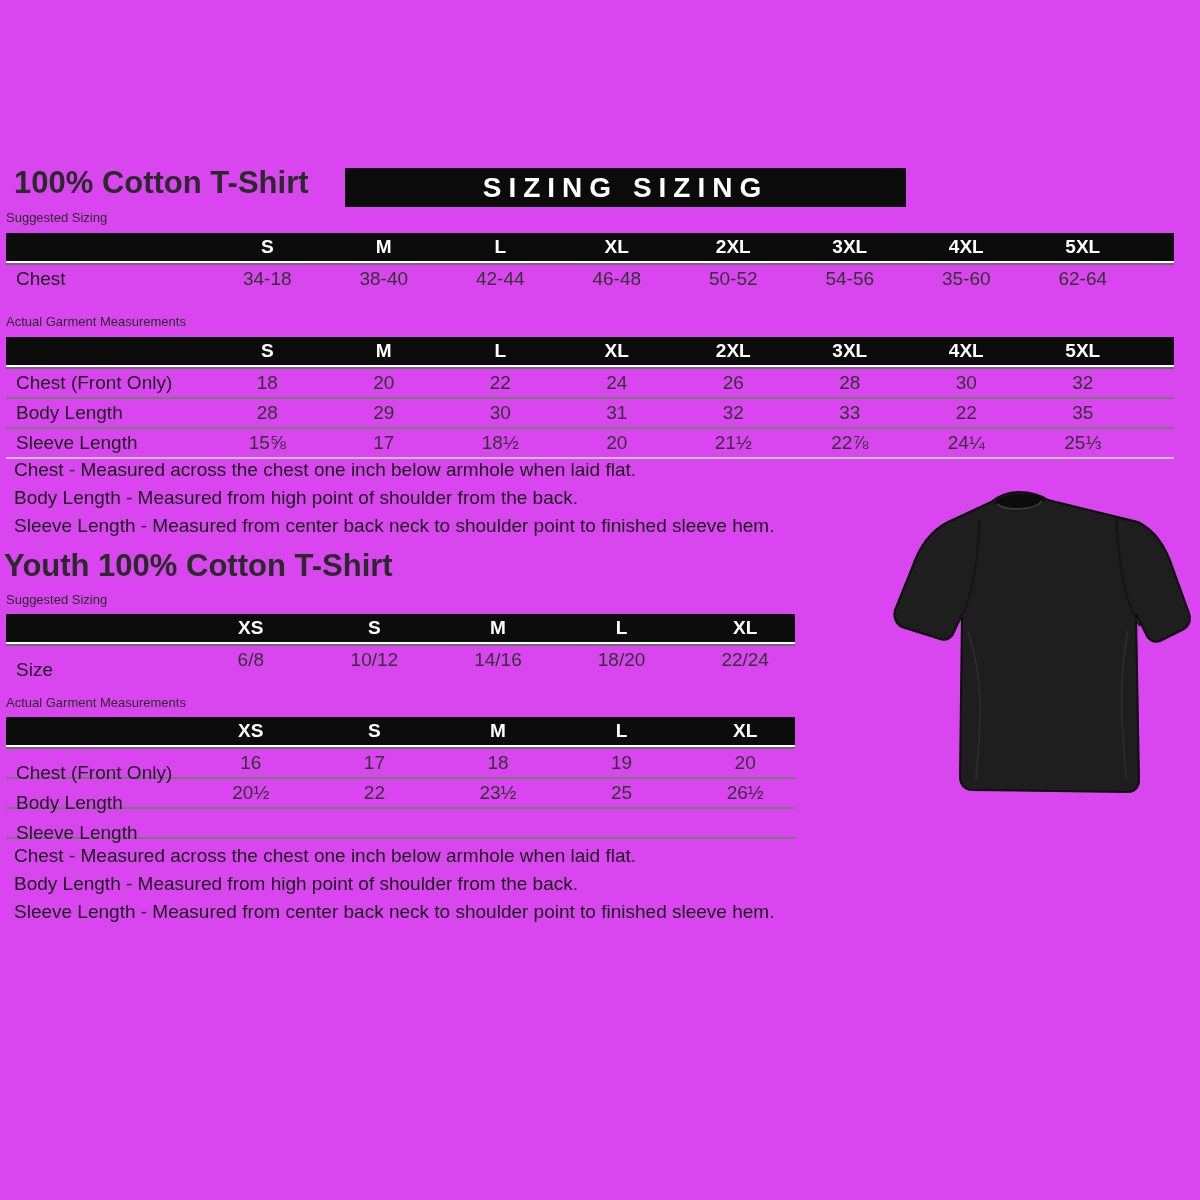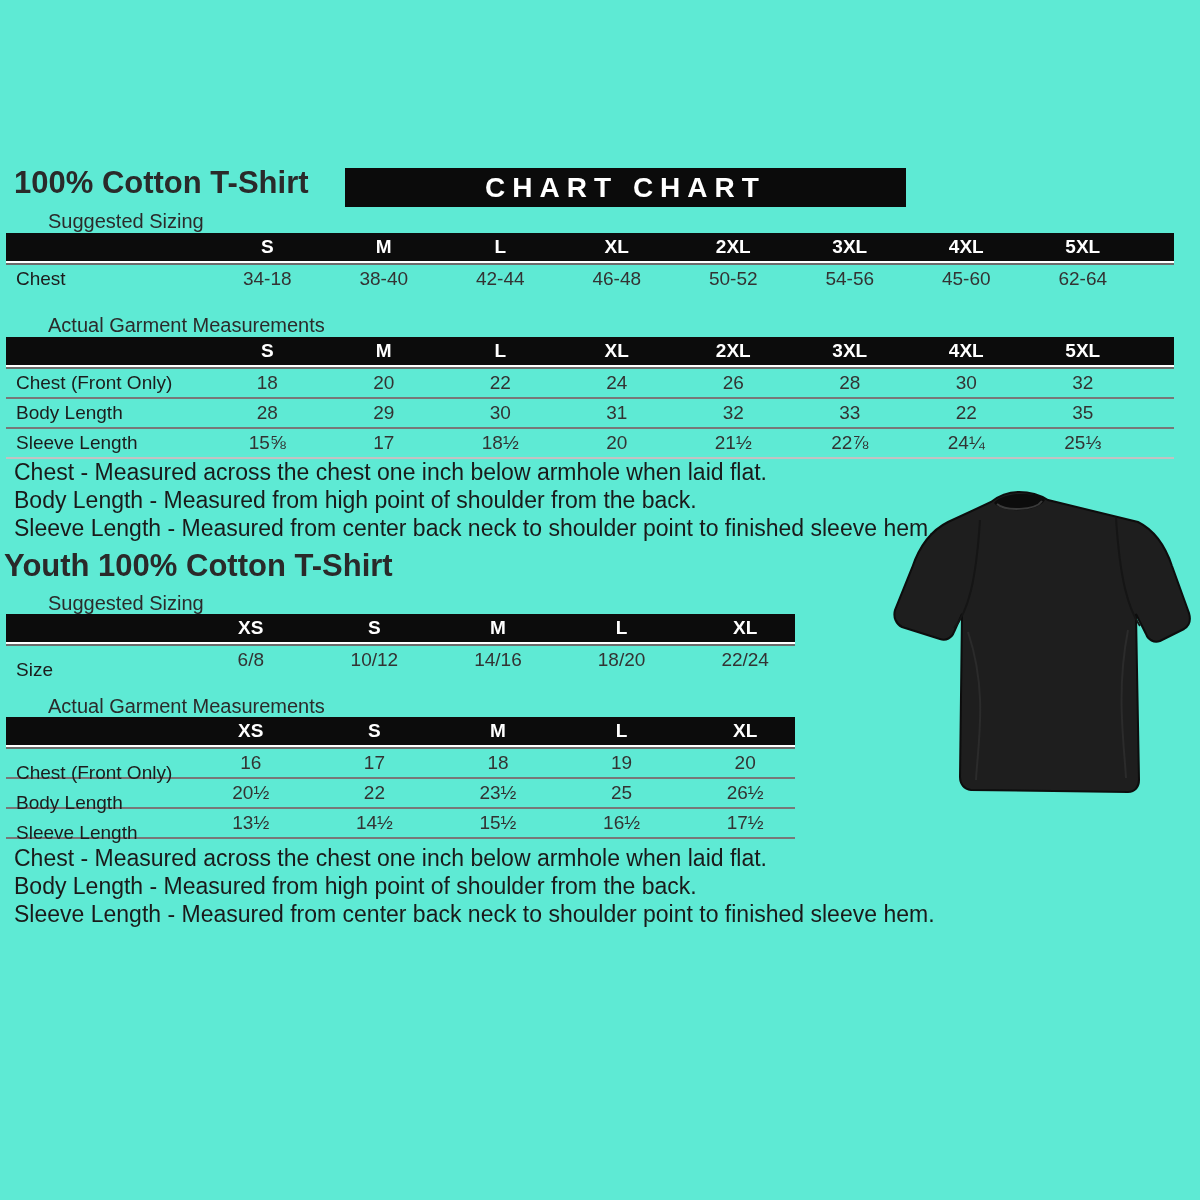--- a/index.html
+++ b/index.html
@@ -1,59 +1,59 @@
 <!DOCTYPE html>
 <html><head>
 <meta charset="utf-8">
 <style>
   html,body{margin:0;padding:0;background:#fff;}
-  .page{position:relative;width:1200px;height:1200px;background:#5eead4;
+  .page{position:relative;width:1200px;height:1200px;background:#d946ef;
         font-family:"Liberation Sans",sans-serif;color:#222;overflow:hidden;}
 
   .title{position:absolute;font-weight:bold;color:#2a2a2a;white-space:nowrap;}
   .title.adult{left:14px;top:165px;font-size:31px;}
   .title.youth{left:4px;top:548px;font-size:31px;}
 
   .banner{position:absolute;left:345px;top:168px;width:561px;height:39px;
           background:#0b0b0b;display:flex;align-items:center;justify-content:center;}
   .banner span{color:#ffffff;font-weight:bold;font-size:28px;letter-spacing:7px;white-space:nowrap;}
 
-  .seclabel{position:absolute;left:6px;font-size:20px;color:#2b2b2b;white-space:nowrap;margin-left:42px;}
+  .seclabel{position:absolute;left:6px;font-size:13px;color:#2b2b2b;white-space:nowrap;}
 
   .tbl{position:absolute;left:6px;}
   .tbl .tr{display:flex;align-items:center;height:28px;}
   .tbl .thead{background:#0c0c0c;}
   .tbl .hgap{height:2px;background:#ffffff;}
   .tbl .hrule{height:2px;background:#6b6b6b;}
   .tbl .rrule{height:2px;background:#787878;}
   .tbl .rrule.light{height:2px;background:#c2c2c2;}
   .label-col{box-sizing:border-box;padding-left:10px;font-size:19px;color:#1c1c1c;white-space:nowrap;}
   .adult-tbl .label-col{width:203px;}
   .youth-tbl .label-col{width:195px;margin-top:19px;}
   .cols{flex:1;display:flex;box-sizing:border-box;}
   .adult-tbl .cols{padding-right:33px;}
   .youth-tbl .cols{gap:24px;}
   .c{flex:1;text-align:center;font-size:19px;}
   .thead .c{color:#ffffff;font-weight:bold;}
   .thead .label-col{color:#0c0c0c;}
   .td{color:#333333;}
   .bold{font-weight:normal;}
 
-  .note{position:absolute;left:14px;font-size:23px;color:#1a1a1a;white-space:nowrap;text-align:right;}
+  .note{position:absolute;left:14px;font-size:19px;color:#1a1a1a;white-space:nowrap;text-align:right;}
 
   .tshirt{position:absolute;left:888px;top:462px;width:306px;height:356px;}
 </style>
 </head>
 <body>
 
 <div class="page">
 
   <div class="title adult">100% Cotton T-Shirt</div>
   <div class="banner">
-    <span>CHART CHART</span>
+    <span>SIZING SIZING</span>
   </div>
 
   <div class="seclabel" style="top:210px;">Suggested Sizing</div>
 
   <div class="tbl adult-tbl" style="top:233px;width:1168px;">
     <div class="tr thead">
       <div class="label-col"></div>
       <div class="cols">
         <div class="c">S</div>
         <div class="c">M</div>
@@ -69,21 +69,21 @@
     <div class="hrule"></div>
     <div class="tr">
       <div class="label-col bold">Chest</div>
       <div class="cols">
         <div class="c td">34-18</div>
         <div class="c td">38-40</div>
         <div class="c td">42-44</div>
         <div class="c td">46-48</div>
         <div class="c td">50-52</div>
         <div class="c td">54-56</div>
-        <div class="c td">45-60</div>
+        <div class="c td">35-60</div>
         <div class="c td">62-64</div>
       </div>
     </div>
   </div>
 
   <div class="seclabel" style="top:314px;">Actual Garment Measurements</div>
 
   <div class="tbl adult-tbl" style="top:337px;width:1168px;">
     <div class="tr thead">
       <div class="label-col"></div>
@@ -209,27 +209,20 @@
         <div class="c td">20½</div>
         <div class="c td">22</div>
         <div class="c td">23½</div>
         <div class="c td">25</div>
         <div class="c td">26½</div>
       </div>
     </div>
     <div class="rrule"></div>
     <div class="tr">
       <div class="label-col bold">Sleeve Length</div>
-      <div class="cols">
-        <div class="c td">13½</div>
-        <div class="c td">14½</div>
-        <div class="c td">15½</div>
-        <div class="c td">16½</div>
-        <div class="c td">17½</div>
-      </div>
     </div>
     <div class="rrule"></div>
   </div>
 
   <div class="note" style="top:845px;">Chest - Measured across the chest one inch below armhole when laid flat.</div>
   <div class="note" style="top:873px;">Body Length - Measured from high point of shoulder from the back.</div>
   <div class="note" style="top:901px;">Sleeve Length - Measured from center back neck to shoulder point to finished sleeve hem.</div>
 
   <svg class="tshirt" viewBox="0 0 306 356" role="img">
     <path d="M131,30

